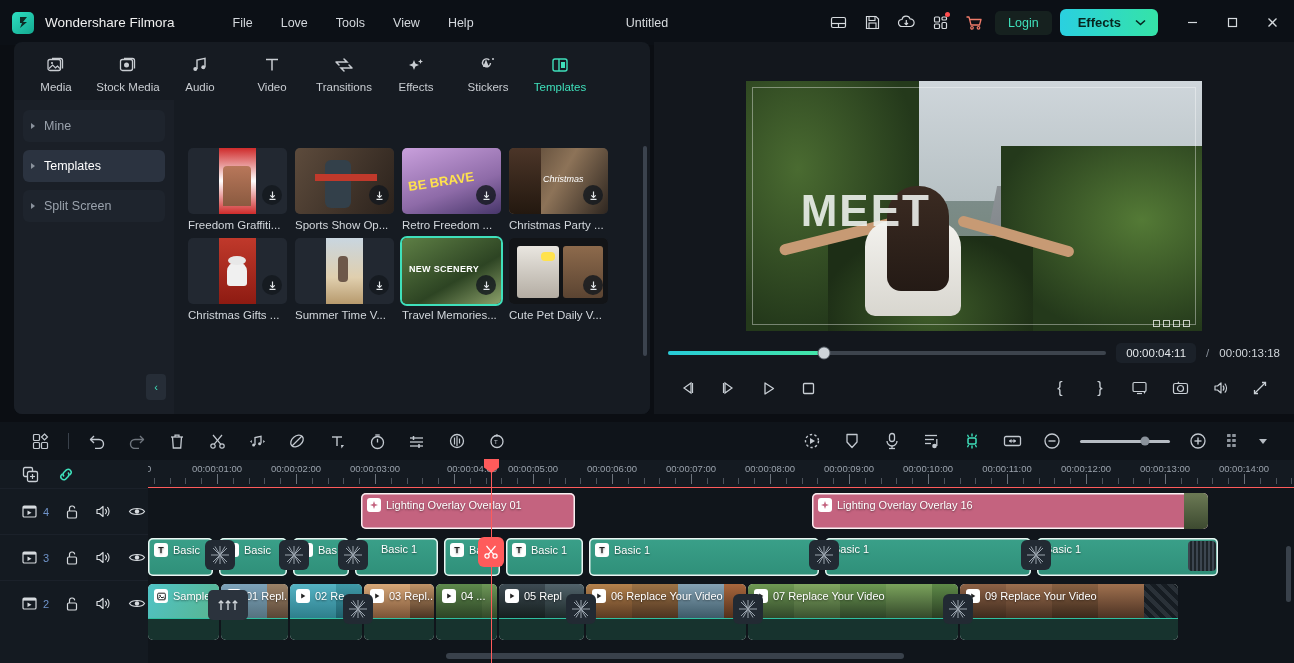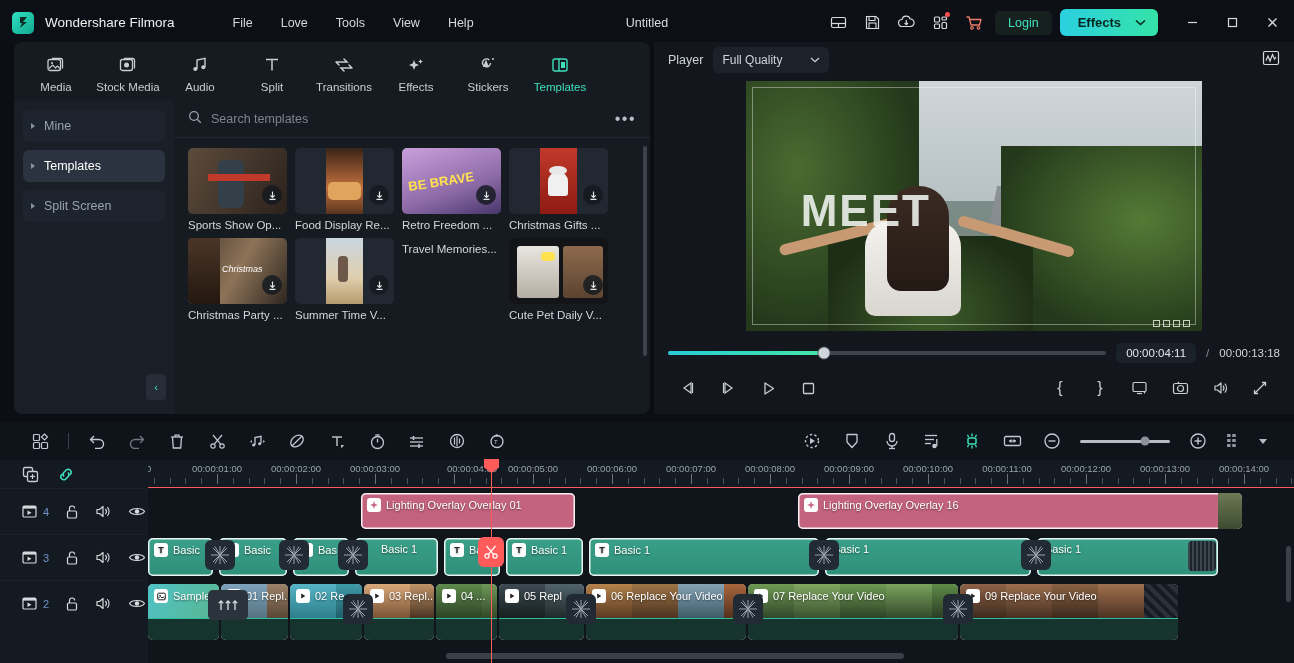--- a/index.html
+++ b/index.html
@@ -376,21 +376,21 @@
         </span>
         <span>Audio</span>
       </div>
       <div class="cat">
         <span class="ci">
           <svg width="20" height="20" viewBox="0 0 20 20">
               <line x1="4" y1="4.5" x2="16" y2="4.5" stroke="#c9cdd2" stroke-width="1.5"></line>
               <line x1="10" y1="4.5" x2="10" y2="15.5" stroke="#c9cdd2" stroke-width="1.5"></line>
             </svg>
         </span>
-        <span>Split</span>
+        <span>Video</span>
       </div>
       <div class="cat">
         <span class="ci">
           <svg width="22" height="20" viewBox="0 0 22 20">
               <path d="M3 7 h11 l-3-3 M3 7 l3 3" fill="none" stroke="#c9cdd2" stroke-width="1.5" stroke-linecap="round"></path>
               <path d="M19 13 h-11 l3 3 M19 13 l-3-3" fill="none" stroke="#c9cdd2" stroke-width="1.5" stroke-linecap="round"></path>
             </svg>
         </span>
         <span>Transitions</span>
       </div>
@@ -436,82 +436,89 @@
           <span>Templates</span>
         </div>
         <div class="side-item">
           <span class="caret"></span>
           <span>Split Screen</span>
         </div>
         <div class="collapse-btn">‹</div>
       </div>
 
       <div class="lp-main">
-        <div class="searchbar">
-          <span>
-            <svg width="14" height="14" viewBox="0 0 14 14">
-                <circle cx="6" cy="6" r="4.3" fill="none" stroke="#9aa2ac" stroke-width="1.3"></circle>
-                <line x1="9.2" y1="9.2" x2="12.8" y2="12.8" stroke="#9aa2ac" stroke-width="1.3"></line>
-              </svg>
-          </span>
-          <input class="search-input" placeholder="Search templates" style="">
-          <span class="dots">•••</span>
-        </div>
 
         <div class="tgrid">
 
+          <div class="tcard">
+            <div class="tthumb">
+              <div class="poster" style="background:linear-gradient(#cf2b2b,#fff 50%,#cf2b2b); ">
+                  <div style="position:absolute;left:4px;top:18px;width:28px;height:40px;background:linear-gradient(#b8775a,#8a5a40);border-radius:4px 4px 0 0"></div>
+                </div>
+              <span class="dl">
+                  <svg width="11" height="11" viewBox="0 0 11 11">
+                    <line x1="5.5" y1="1.5" x2="5.5" y2="7.2" stroke="#e3e7ea" stroke-width="1.2"></line>
+                    <path d="M3.3 5.3 L5.5 7.5 L7.7 5.3" fill="none" stroke="#e3e7ea" stroke-width="1.2"></path>
+                    <line x1="2.5" y1="9.3" x2="8.5" y2="9.3" stroke="#e3e7ea" stroke-width="1.2"></line>
+                  </svg>
+                </span>
+            </div>
+            <div class="tlabel">Freedom Graffiti...</div>
+          </div>
 
 
           <div class="tcard">
             <div class="tthumb">
               <div class="poster wide" style="background:linear-gradient(120deg,#5d4b3c,#2b221c)">
                   <div style="position:absolute;left:30px;top:12px;width:26px;height:48px;background:#33404a;border-radius:6px"></div>
                   <div style="position:absolute;left:20px;top:26px;width:62px;height:7px;background:#c0392b"></div>
                 </div>
               <span class="dl">
                   <svg width="11" height="11" viewBox="0 0 11 11">
                     <line x1="5.5" y1="1.5" x2="5.5" y2="7.2" stroke="#e3e7ea" stroke-width="1.2"></line>
                     <path d="M3.3 5.3 L5.5 7.5 L7.7 5.3" fill="none" stroke="#e3e7ea" stroke-width="1.2"></path>
                     <line x1="2.5" y1="9.3" x2="8.5" y2="9.3" stroke="#e3e7ea" stroke-width="1.2"></line>
                   </svg>
                 </span>
             </div>
             <div class="tlabel">Sports Show Op...</div>
           </div>
 
-          <div class="tcard">
-            <div class="tthumb">
-              <div class="poster" style="background:linear-gradient(#3a2418,#c2703c 60%,#5a3420)">
-                  <div style="position:absolute;left:2px;top:34px;width:33px;height:18px;background:#e0a45c;border-radius:5px"></div>
-                </div>
-              <span class="dl">
-                  <svg width="11" height="11" viewBox="0 0 11 11">
-                    <line x1="5.5" y1="1.5" x2="5.5" y2="7.2" stroke="#e3e7ea" stroke-width="1.2"></line>
-                    <path d="M3.3 5.3 L5.5 7.5 L7.7 5.3" fill="none" stroke="#e3e7ea" stroke-width="1.2"></path>
-                    <line x1="2.5" y1="9.3" x2="8.5" y2="9.3" stroke="#e3e7ea" stroke-width="1.2"></line>
-                  </svg>
-                </span>
-            </div>
-            <div class="tlabel">Food Display Re...</div>
-          </div>
 
           <div class="tcard">
             <div class="tthumb">
               <div class="poster wide" style="background:linear-gradient(160deg,#c9a0dc,#8e6ba8 60%,#47366a)">
                   <div style="position:absolute;left:6px;top:26px;color:#ffe24d;font-size:13px;font-weight:bold;transform:rotate(-9deg)">BE BRAVE</div>
                 </div>
               <span class="dl">
                   <svg width="11" height="11" viewBox="0 0 11 11">
                     <line x1="5.5" y1="1.5" x2="5.5" y2="7.2" stroke="#e3e7ea" stroke-width="1.2"></line>
                     <path d="M3.3 5.3 L5.5 7.5 L7.7 5.3" fill="none" stroke="#e3e7ea" stroke-width="1.2"></path>
                     <line x1="2.5" y1="9.3" x2="8.5" y2="9.3" stroke="#e3e7ea" stroke-width="1.2"></line>
                   </svg>
                 </span>
             </div>
             <div class="tlabel">Retro Freedom ...</div>
+          </div>
+
+          <div class="tcard">
+            <div class="tthumb">
+              <div class="poster wide" style="background:linear-gradient(120deg,#4a3a2c,#8d7358 50%,#2e2620)">
+                  <div style="position:absolute;left:0;top:0;width:32px;height:100%;background:linear-gradient(#4b3528,#23180f)"></div>
+                  <div style="position:absolute;left:34px;top:26px;color:#fff;font-size:9px;font-style:italic">Christmas</div>
+                </div>
+              <span class="dl">
+                  <svg width="11" height="11" viewBox="0 0 11 11">
+                    <line x1="5.5" y1="1.5" x2="5.5" y2="7.2" stroke="#e3e7ea" stroke-width="1.2"></line>
+                    <path d="M3.3 5.3 L5.5 7.5 L7.7 5.3" fill="none" stroke="#e3e7ea" stroke-width="1.2"></path>
+                    <line x1="2.5" y1="9.3" x2="8.5" y2="9.3" stroke="#e3e7ea" stroke-width="1.2"></line>
+                  </svg>
+                </span>
+            </div>
+            <div class="tlabel">Christmas Party ...</div>
           </div>
 
           <div class="tcard">
             <div class="tthumb">
               <div class="poster" style="background:linear-gradient(#c0392b,#8e1b12)">
                   <div style="position:absolute;left:8px;top:24px;width:20px;height:24px;background:#f0f0f0;border-radius:9px 9px 3px 3px"></div>
                   <div style="position:absolute;left:9px;top:18px;width:18px;height:9px;background:#e8e8e8;border-radius:50%"></div>
                 </div>
               <span class="dl">
                   <svg width="11" height="11" viewBox="0 0 11 11">
@@ -519,52 +526,47 @@
                     <path d="M3.3 5.3 L5.5 7.5 L7.7 5.3" fill="none" stroke="#e3e7ea" stroke-width="1.2"></path>
                     <line x1="2.5" y1="9.3" x2="8.5" y2="9.3" stroke="#e3e7ea" stroke-width="1.2"></line>
                   </svg>
                 </span>
             </div>
             <div class="tlabel">Christmas Gifts ...</div>
           </div>
 
           <div class="tcard">
             <div class="tthumb">
-              <div class="poster wide" style="background:linear-gradient(120deg,#4a3a2c,#8d7358 50%,#2e2620)">
-                  <div style="position:absolute;left:0;top:0;width:32px;height:100%;background:linear-gradient(#4b3528,#23180f)"></div>
-                  <div style="position:absolute;left:34px;top:26px;color:#fff;font-size:9px;font-style:italic">Christmas</div>
-                </div>
-              <span class="dl">
-                  <svg width="11" height="11" viewBox="0 0 11 11">
-                    <line x1="5.5" y1="1.5" x2="5.5" y2="7.2" stroke="#e3e7ea" stroke-width="1.2"></line>
-                    <path d="M3.3 5.3 L5.5 7.5 L7.7 5.3" fill="none" stroke="#e3e7ea" stroke-width="1.2"></path>
-                    <line x1="2.5" y1="9.3" x2="8.5" y2="9.3" stroke="#e3e7ea" stroke-width="1.2"></line>
-                  </svg>
-                </span>
-            </div>
-            <div class="tlabel">Christmas Party ...</div>
-          </div>
-
-          <div class="tcard">
-            <div class="tthumb">
               <div class="poster" style="background:linear-gradient(#c9d6e0,#e0cfae 60%,#b79a6d)">
                   <div style="position:absolute;left:12px;top:18px;width:10px;height:26px;background:#6d584a;border-radius:4px"></div>
                 </div>
               <span class="dl">
                   <svg width="11" height="11" viewBox="0 0 11 11">
                     <line x1="5.5" y1="1.5" x2="5.5" y2="7.2" stroke="#e3e7ea" stroke-width="1.2"></line>
                     <path d="M3.3 5.3 L5.5 7.5 L7.7 5.3" fill="none" stroke="#e3e7ea" stroke-width="1.2"></path>
                     <line x1="2.5" y1="9.3" x2="8.5" y2="9.3" stroke="#e3e7ea" stroke-width="1.2"></line>
                   </svg>
                 </span>
             </div>
             <div class="tlabel">Summer Time V...</div>
           </div>
 
           <div class="tcard selected">
+            <div class="tthumb">
+              <div class="poster wide" style="background:linear-gradient(150deg,#5e7f45,#2d4423 60%,#8ba06a)">
+                  <div style="position:absolute;left:7px;top:26px;color:#fff;font-size:9px;font-weight:bold;letter-spacing:.3px">NEW SCENERY</div>
+                </div>
+              <span class="dl">
+                  <svg width="11" height="11" viewBox="0 0 11 11">
+                    <line x1="5.5" y1="1.5" x2="5.5" y2="7.2" stroke="#e3e7ea" stroke-width="1.2"></line>
+                    <path d="M3.3 5.3 L5.5 7.5 L7.7 5.3" fill="none" stroke="#e3e7ea" stroke-width="1.2"></path>
+                    <line x1="2.5" y1="9.3" x2="8.5" y2="9.3" stroke="#e3e7ea" stroke-width="1.2"></line>
+                  </svg>
+                </span>
+            </div>
             <div class="tlabel">Travel Memories...</div>
           </div>
 
           <div class="tcard">
             <div class="tthumb">
               <div class="poster wide" style="background:#121417">
                   <div style="position:absolute;left:8px;top:8px;width:42px;height:52px;background:linear-gradient(#e9e6e0,#b4ada3);border-radius:3px"></div>
                   <div style="position:absolute;left:54px;top:8px;width:40px;height:52px;background:linear-gradient(#8d6a4c,#5b4432);border-radius:3px"></div>
                   <div style="position:absolute;left:32px;top:14px;width:14px;height:9px;background:#ffe24d;border-radius:4px"></div>
                 </div>
@@ -579,35 +581,20 @@
             <div class="tlabel">Cute Pet Daily V...</div>
           </div>
 
         </div>
         <div class="vscroll"></div>
       </div>
     </div>
   </div>
 
   <div class="player">
-    <div class="player-head">
-      <span class="player-lbl">Player</span>
-      <span class="quality">
-        <span>Full Quality</span>
-        <svg width="10" height="6" viewBox="0 0 10 6">
-            <path d="M1 1 L5 4.6 L9 1" fill="none" stroke="#cfd4d9" stroke-width="1.2"></path>
-          </svg>
-      </span>
-      <span class="scope-btn">
-        <svg width="18" height="18" viewBox="0 0 18 18">
-            <rect x="1.5" y="2.5" width="15" height="13" rx="1.5" fill="none" stroke="#d6dade" stroke-width="1.2"></rect>
-            <path d="M4 11.5 L6 7 L8 12 L10.5 5.5 L12.5 10 L14 8" fill="none" stroke="#d6dade" stroke-width="1.2"></path>
-          </svg>
-      </span>
-    </div>
 
     <div class="stage">
       <div class="video">
         <div class="sky"></div>
         <div class="road"></div>
         <div class="road2"></div>
         <div class="bush-l"></div>
         <div class="bush-r"></div>
         <div class="bush-b"></div>
         <div class="arm-l"></div>
@@ -1075,21 +1062,21 @@
         <div class="clip overlay" style="left:213px;width:214px">
           <span class="cl-title">
             <span class="badge-ic">
               <svg width="10" height="10" viewBox="0 0 10 10">
                   <path d="M5 1 L6 4 L9 5 L6 6 L5 9 L4 6 L1 5 L4 4 Z" fill="#c4637f"></path>
                 </svg>
             </span>
             <span>Lighting Overlay Overlay 01</span>
           </span>
         </div>
-        <div class="clip overlay" style="left:650px;width:444px">
+        <div class="clip overlay" style="left:664px;width:396px">
           <span class="cl-title">
             <span class="badge-ic">
               <svg width="10" height="10" viewBox="0 0 10 10">
                   <path d="M5 1 L6 4 L9 5 L6 6 L5 9 L4 6 L1 5 L4 4 Z" fill="#c4637f"></path>
                 </svg>
             </span>
             <span>Lighting Overlay Overlay 16</span>
           </span>
           <span style="position:absolute;right:0;top:0;width:24px;height:100%;background:linear-gradient(#6c7a55,#3d4a30)"></span>
         </div>

